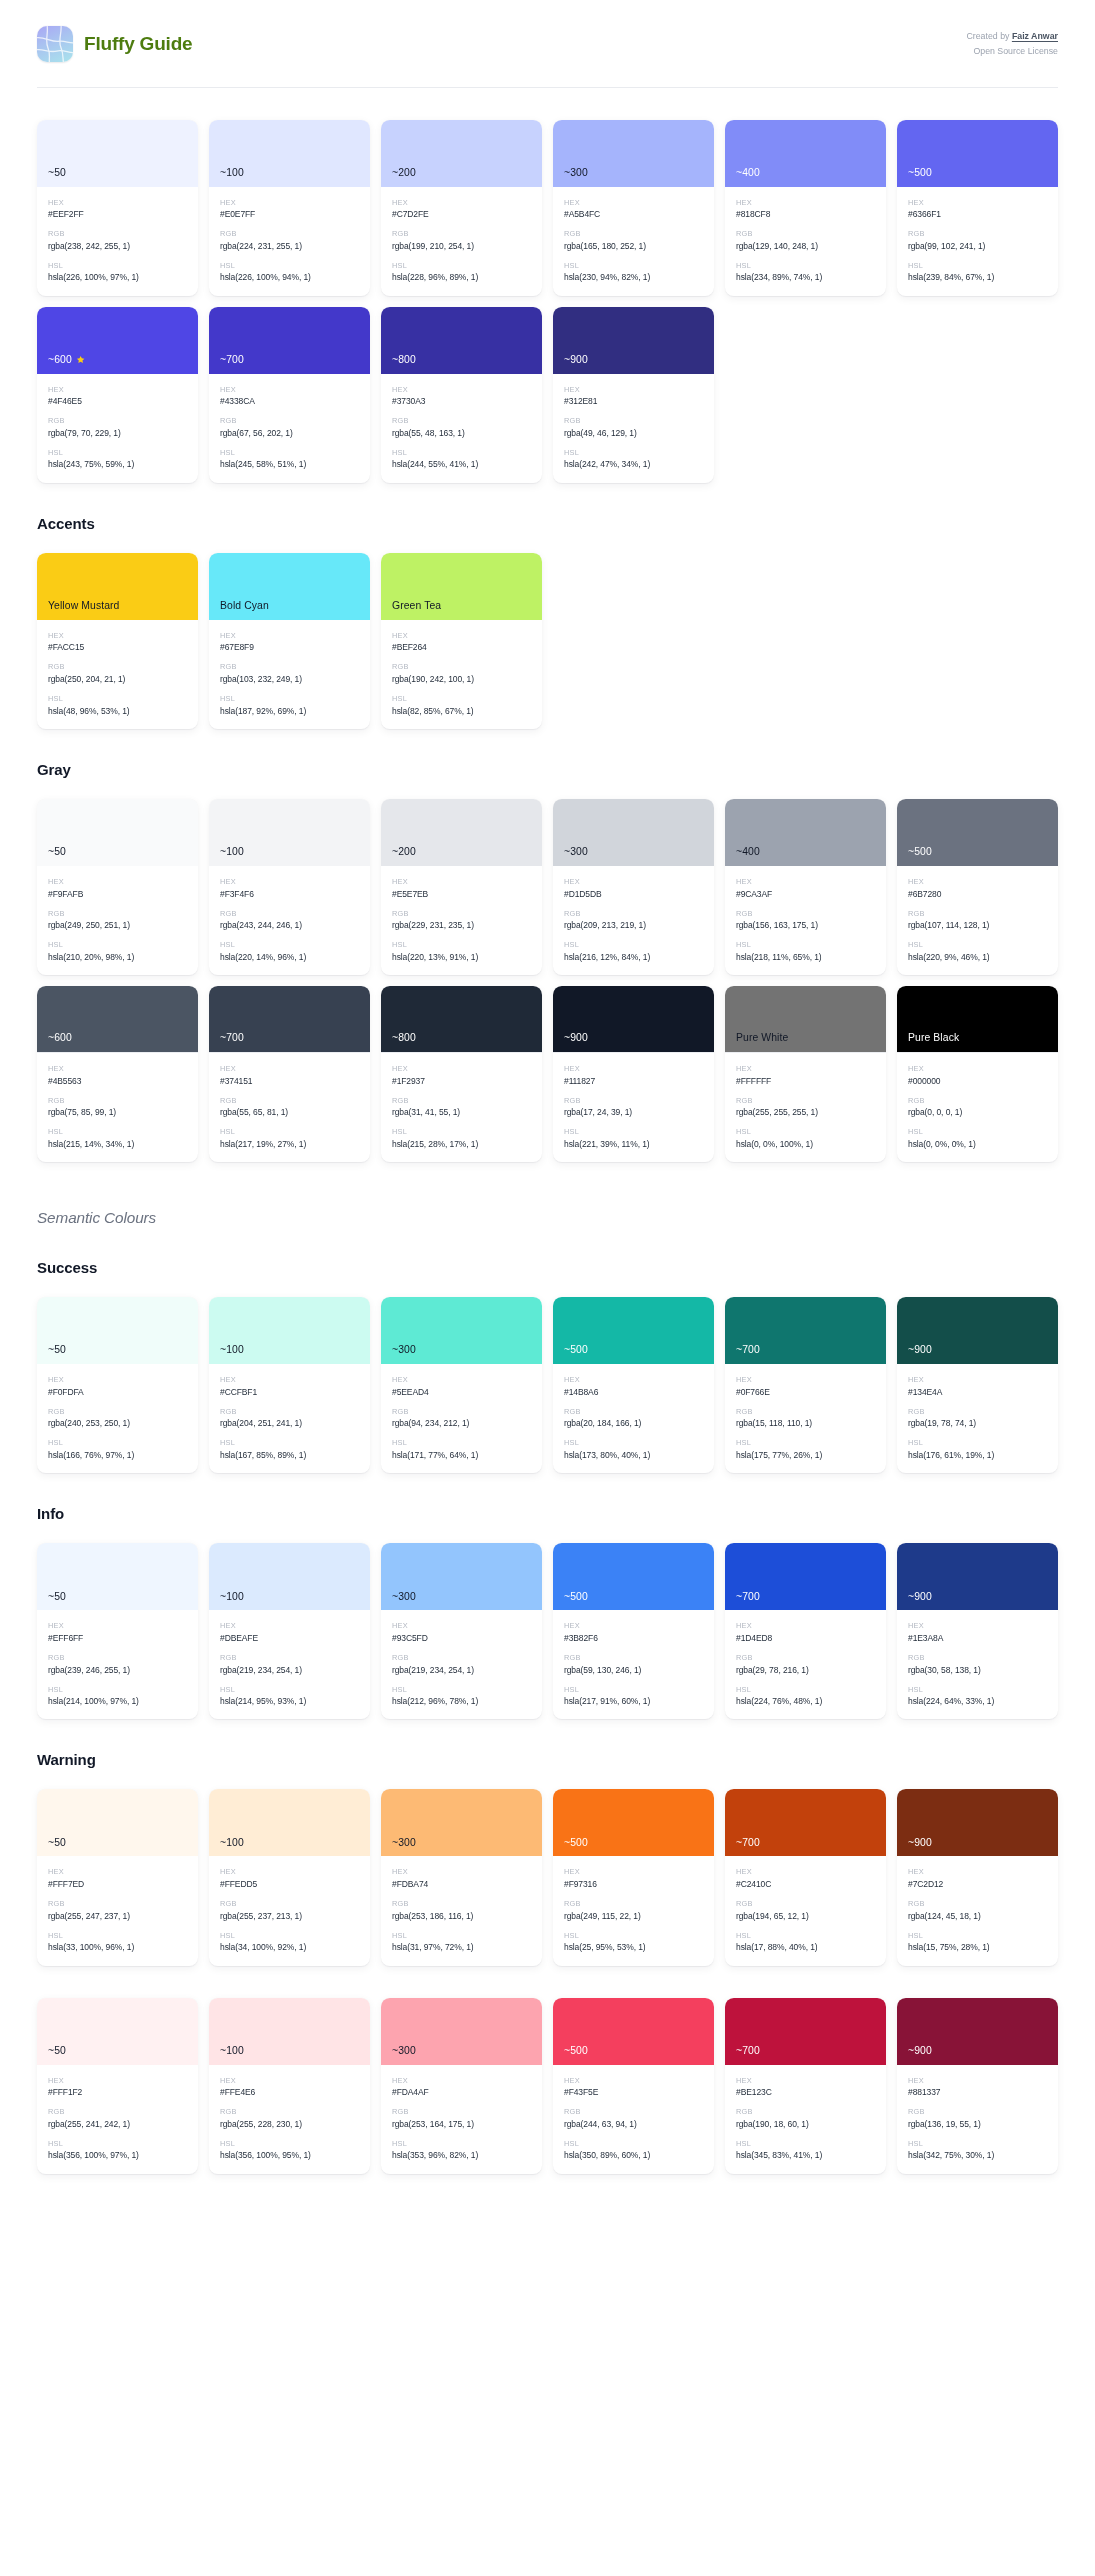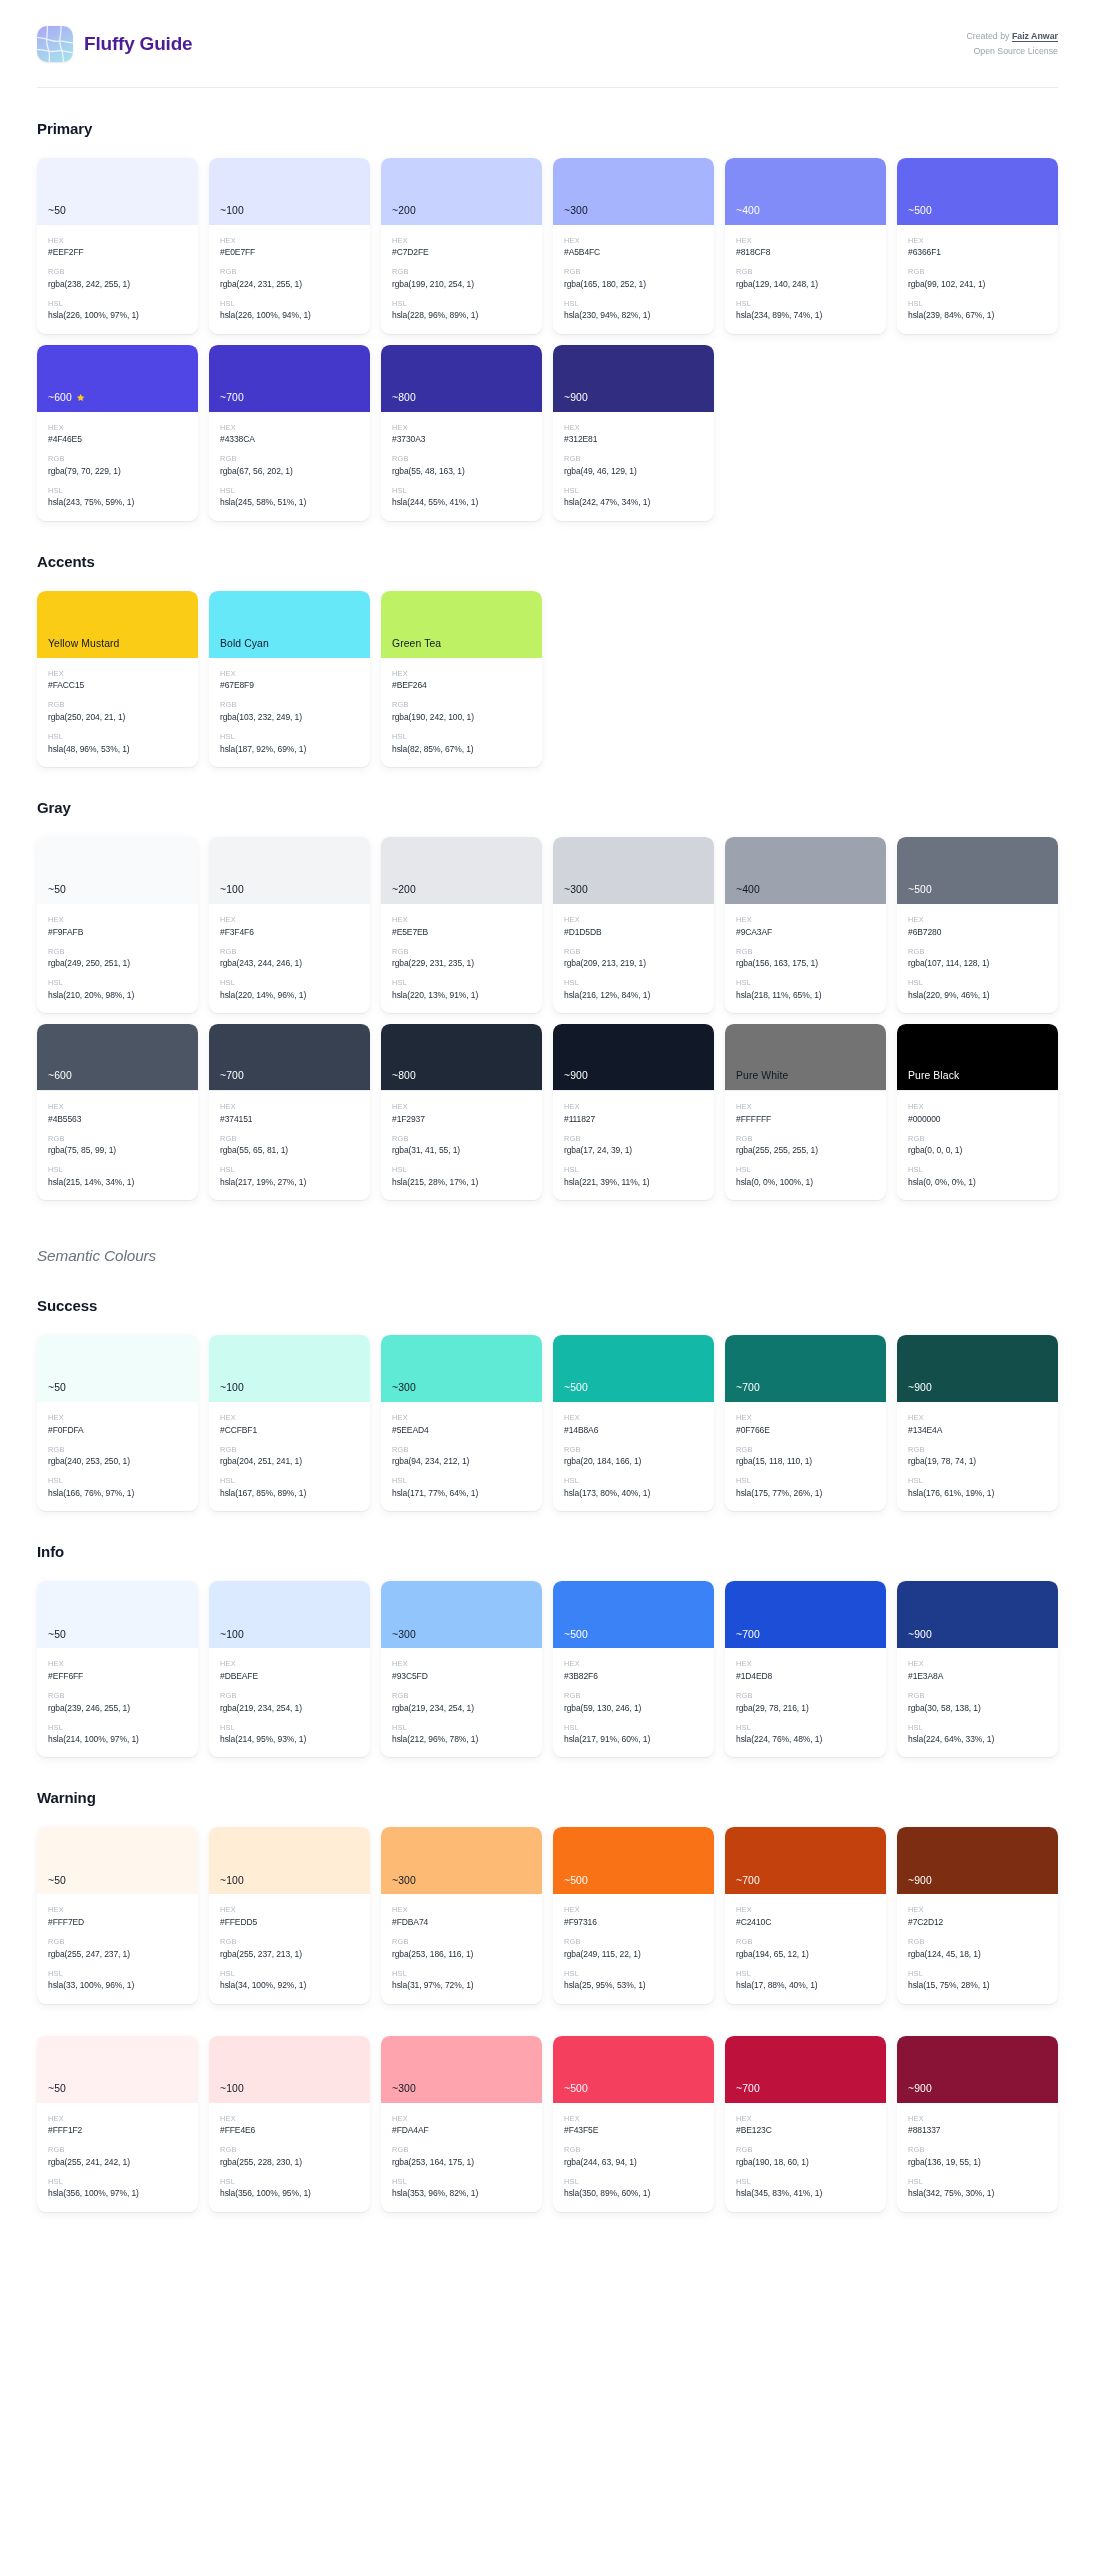--- a/index.html
+++ b/index.html
@@ -42,21 +42,21 @@
     position: relative;
     overflow: hidden;
     flex: none;
     box-shadow: 0 0.5px 1.6px rgba(30,30,60,.10);
   }
   .brand-logo svg { display: block; width: 100%; height: 100%; }
 
   .brand-title {
     font-size: 19px;
     font-weight: bold;
-    color: #4c1d95;
+    color: #4d7c0f;
     letter-spacing: -0.2px;
     white-space: nowrap;
   }
 
   .credits {
     text-align: right;
     padding-top: 3.3px;
   }
   .credits-line {
     font-size: 8.8px;
@@ -197,21 +197,20 @@
         <a class="author" href="#">Faiz Anwar</a>
       </div>
       <div class="credits-line">Open Source License</div>
     </div>
   </div>
 
   <div class="header-rule"></div>
 
   <div class="content" id="content">
       <div class="section">
-        <div class="section-title">Primary</div>
         <div class="swatch-grid">
           <div class="swatch-card">
             <div class="swatch-chip" style="background:#EEF2FF;">
               <div class="chip-label" style="color:#111827;">
                 <span>~50</span>
               </div>
             </div>
             <div class="swatch-body">
               <div class="field">
                 <div class="field-label">HEX</div>

